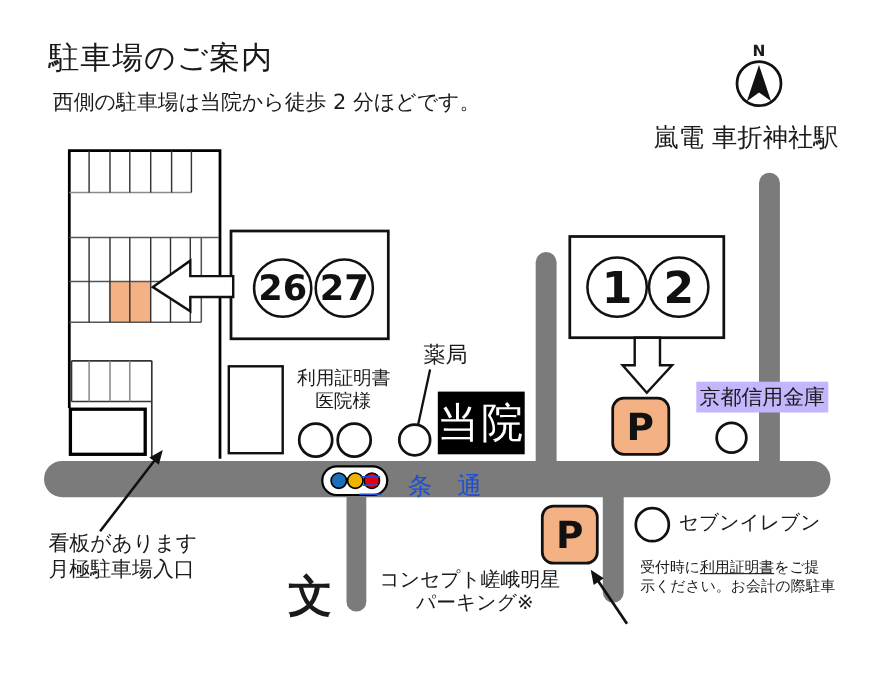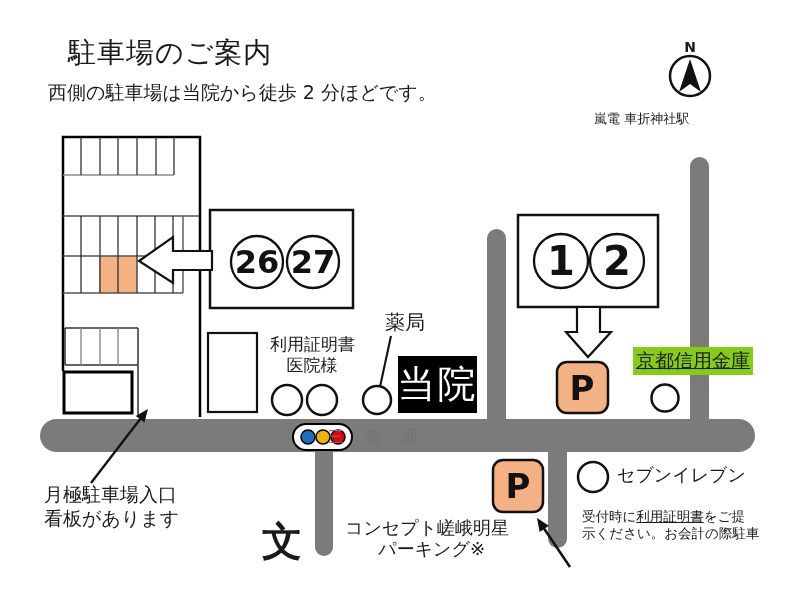--- a/index.html
+++ b/index.html
@@ -2,31 +2,31 @@
 <html><head>
 <meta charset="utf-8">
 <style>
   html,body{margin:0;padding:0;background:#fff;}
   #canvas{
     position:relative;width:792px;height:612px;background:#fff;overflow:hidden;
     font-family:"DejaVu Sans","Liberation Sans",sans-serif;color:#1a1a1a;
   }
   #mapsvg{position:absolute;left:0;top:0;}
   .lbl{position:absolute;white-space:nowrap;}
-  .title{left:44px;top:34px;font-size:28px;font-weight:500;letter-spacing:1px;margin-left:24px;}
+  .title{left:44px;top:34px;font-size:28px;font-weight:500;letter-spacing:1px;}
   .subtitle{left:48px;top:80px;font-size:19px;}
-  .station{left:594px;top:110px;font-size:13px;text-align:center;}
+  .station{left:594px;top:110px;font-size:23px;text-align:center;}
   .north{left:681px;top:39px;width:18px;text-align:center;font-size:14px;font-weight:bold;}
   .terazono{left:270px;top:334px;width:84px;text-align:center;font-size:17px;line-height:21px;}
   .yakkyoku{left:385px;top:309px;font-size:20px;}
   .touin{left:398px;top:356px;width:79px;height:57px;background:#000;color:#fff;
          display:flex;align-items:center;justify-content:center;font-size:38px;letter-spacing:2px;}
-  .kyoshin{left:633px;top:347px;font-size:19px;background:#84cc16;padding:1px 3px;text-decoration:underline;}
+  .kyoshin{left:633px;top:347px;font-size:19px;background:#c4b5fd;padding:1px 3px;}
   .seven{left:617px;top:463px;font-size:18px;}
-  .sanjo{left:326px;top:427px;width:100px;text-align:right;color:#737373;font-size:16px;letter-spacing:8px;}
+  .sanjo{left:326px;top:427px;width:100px;text-align:right;color:#1d4ed8;font-size:22px;letter-spacing:8px;}
   .bun{left:262px;top:514px;font-size:40px;font-weight:bold;}
   .tsukigime{left:44px;top:483px;font-size:19px;line-height:23.5px;}
   .concept{left:345px;top:490px;width:140px;text-align:right;font-size:18px;line-height:21px;margin-top:27px;}
   .note{left:582px;top:508px;width:178px;font-size:13.5px;line-height:17px;white-space:normal;}
   .note .row{white-space:nowrap;}
   .u{text-decoration:underline;}
   svg text.num{font-weight:600;fill:#111;}
   svg text.plabel{font-weight:bold;fill:#111;}
 </style>
 </head>
@@ -124,22 +124,22 @@
   </div>
 
   <div class="lbl yakkyoku">薬局</div>
   <div class="lbl touin">当院</div>
   <div class="lbl kyoshin">京都信用金庫</div>
   <div class="lbl seven">セブンイレブン</div>
   <div class="lbl sanjo">三 条 通</div>
   <div class="lbl bun">文</div>
 
   <div class="lbl tsukigime">
+    <div class="row">看板があります</div>
     <div class="row">月極駐車場入口</div>
-    <div class="row">看板があります</div>
   </div>
 
   <div class="lbl concept">
     <div class="row">コンセプト嵯峨明星</div>
     <div class="row">パーキング※</div>
   </div>
 
   <div class="lbl note">
     <div class="row"><span>受付時に</span><span class="u">利用証明書</span><span>をご提</span></div>
     <div class="row">示ください。お会計の際駐車</div>

